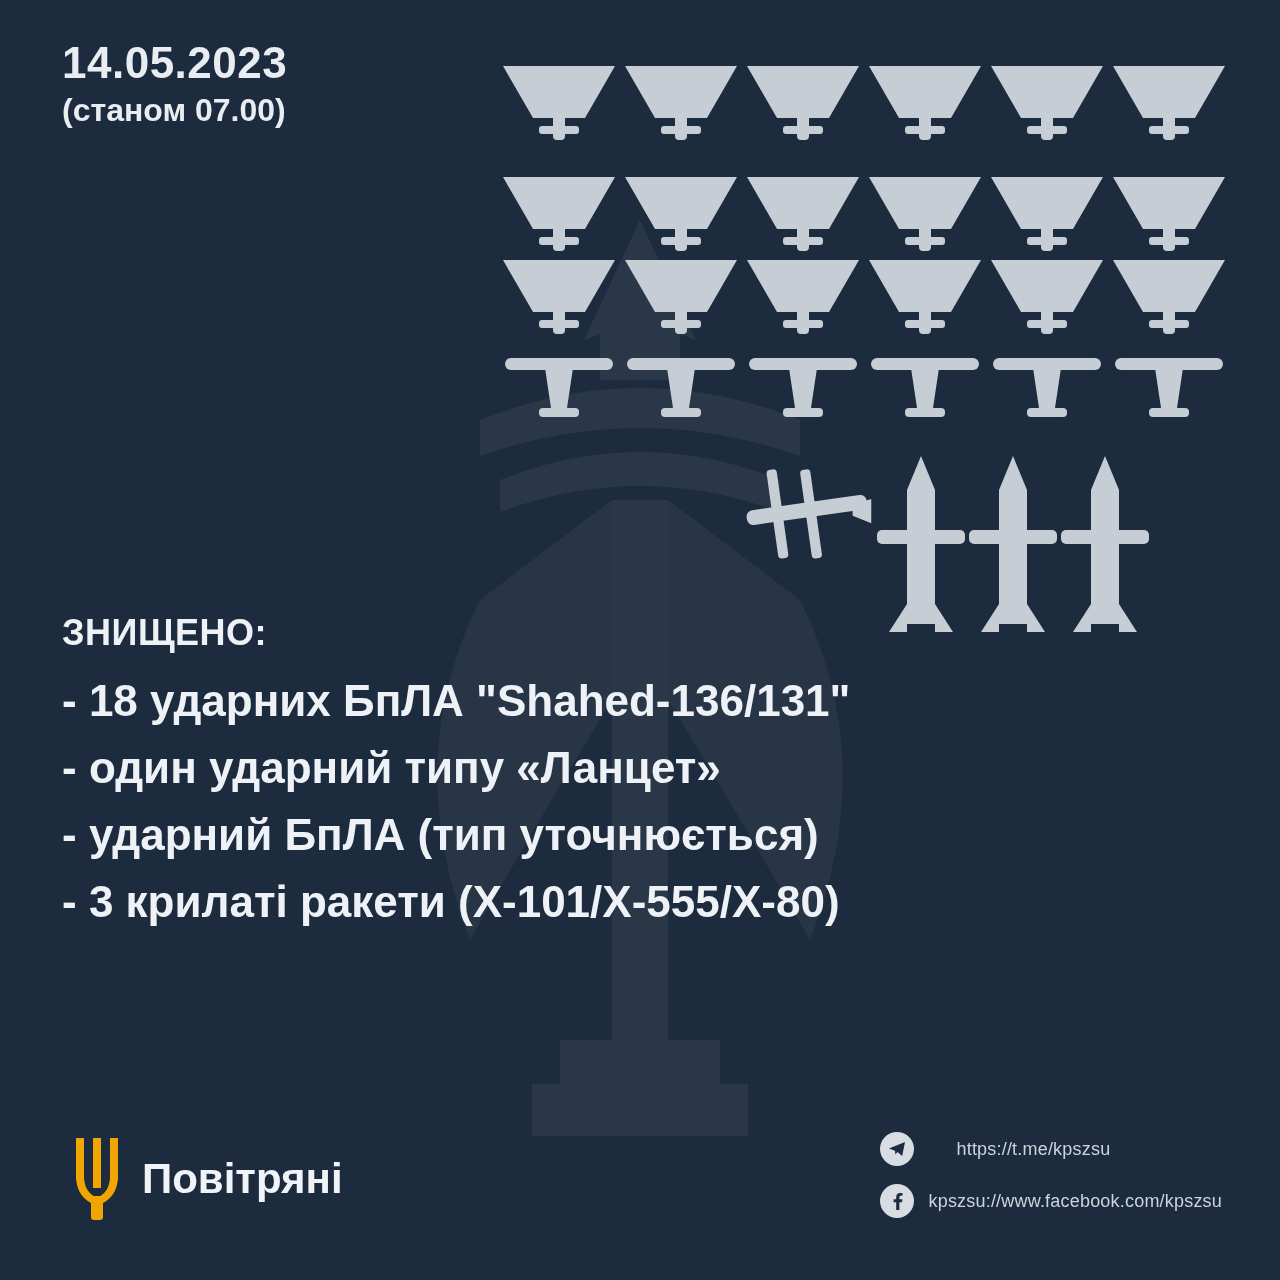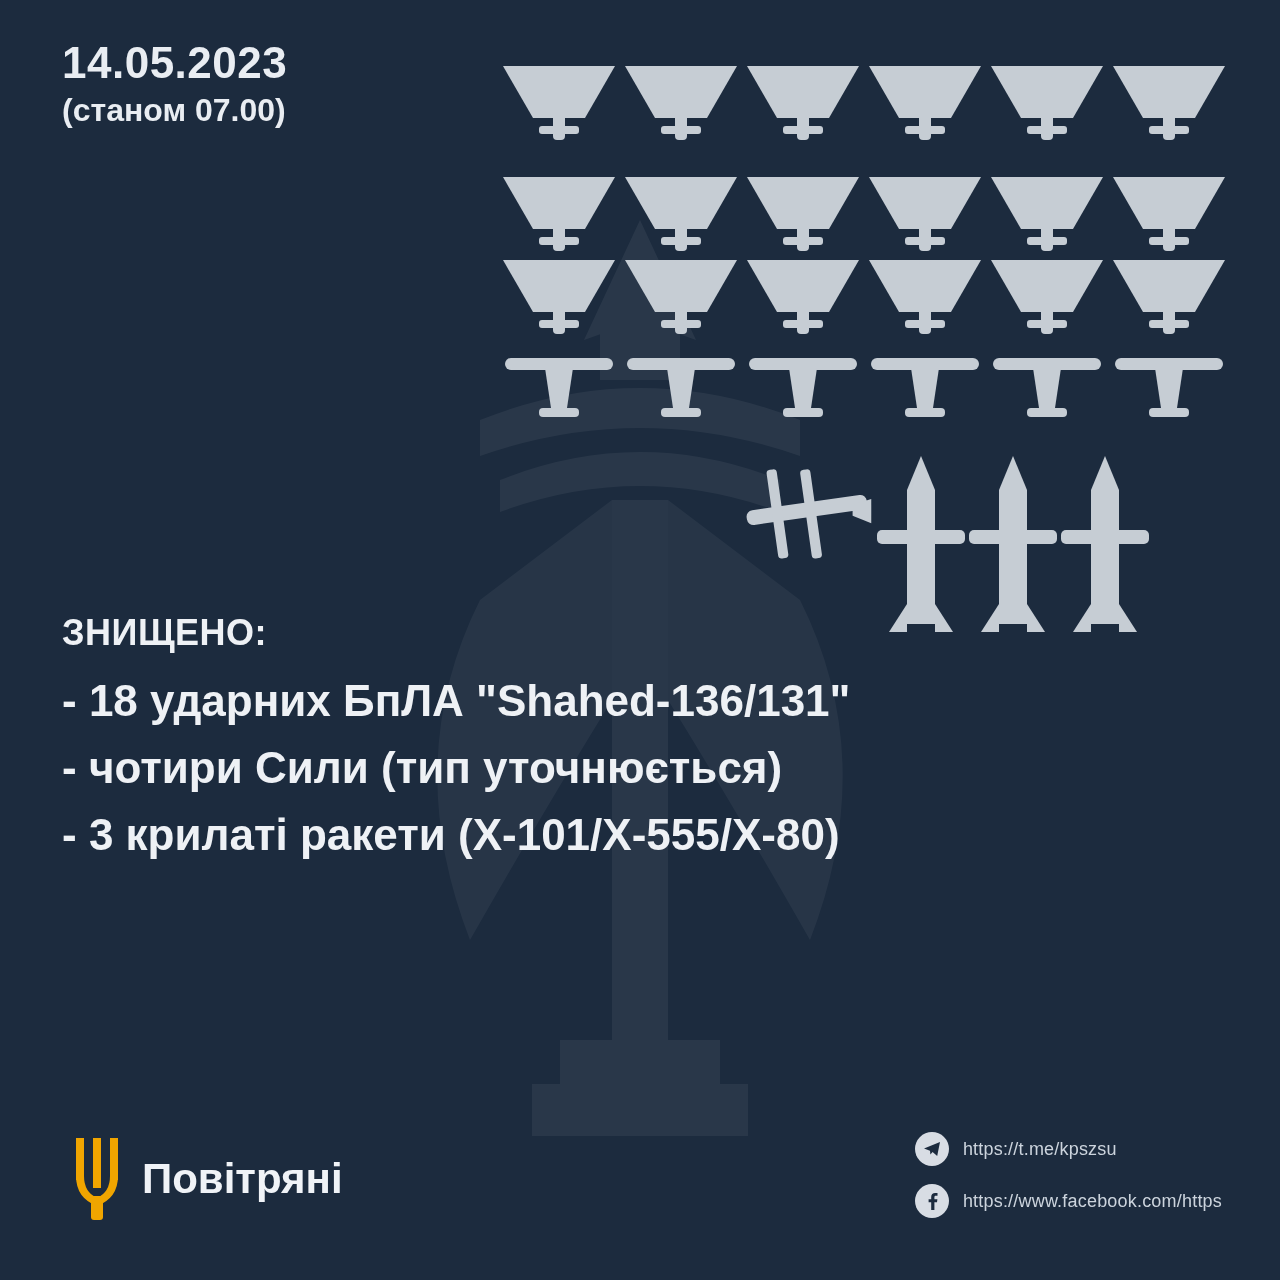--- a/index.html
+++ b/index.html
@@ -124,21 +124,21 @@
     right: 58px;
     bottom: 62px;
     color: #ccd4dd;
     font-size: 18px;
   }
   .link-row {
     display: flex;
     align-items: center;
     margin-top: 18px;
   }
-  .link-row:first-child { margin-top: 0; }
+  .link-row:first-child { margin-top: 0; gap: 28px; }
   .social-badge {
     width: 34px;
     height: 34px;
     border-radius: 50%;
     background: #d8dde4;
     color: #1c2b3e;
     display: flex;
     align-items: center;
     justify-content: center;
     margin-right: 14px;
@@ -403,21 +403,22 @@
           <path d="M60 150 L78 178 L60 178 Z"></path>
         </g>
       </svg>
     </div>
 
   </div>
 
   <div class="text-block">
     <div class="head">ЗНИЩЕНО:</div>
     <div class="line">- 18 ударних БпЛА "Shahed-136/131"</div>
-    <div class="line">- чотири Сили (тип уточнюється)</div>
+    <div class="line">- один ударний типу «Ланцет»</div>
+    <div class="line">- ударний БпЛА (тип уточнюється)</div>
     <div class="line">- 3 крилаті ракети (Х-101/Х-555/Х-80)</div>
   </div>
 
   <div class="footer">
     <svg class="trident" viewBox="0 0 46 86">
       <g fill="#f0a500">
         <rect x="2" y="2" width="8" height="42"></rect>
         <rect x="19" y="2" width="8" height="50"></rect>
         <rect x="36" y="2" width="8" height="42"></rect>
         <path d="M2 40 Q2 62 23 70 Q44 62 44 40 L36 40 Q36 56 23 62 Q10 56 10 40 Z"></path>
@@ -437,17 +438,17 @@
           </svg>
       </div>
       <div class="link-text">https://t.me/kpszsu</div>
     </div>
     <div class="link-row">
       <div class="social-badge">
         <svg width="20" height="20" viewBox="0 0 20 20">
             <path d="M12.4 19V11.2h2.6l0.4-3h-3V6.3c0-0.9 0.25-1.5 1.5-1.5h1.6V2.1C15.2 2.05 14.2 2 13.1 2c-2.3 0-3.9 1.4-3.9 4v2.2H6.6v3h2.6V19z" fill="#1c2b3e"></path>
           </svg>
       </div>
-      <div class="link-text">https://www.facebook.com/https</div>
+      <div class="link-text">kpszsu://www.facebook.com/kpszsu</div>
     </div>
   </div>
 
 </div>
 
 </body></html>

